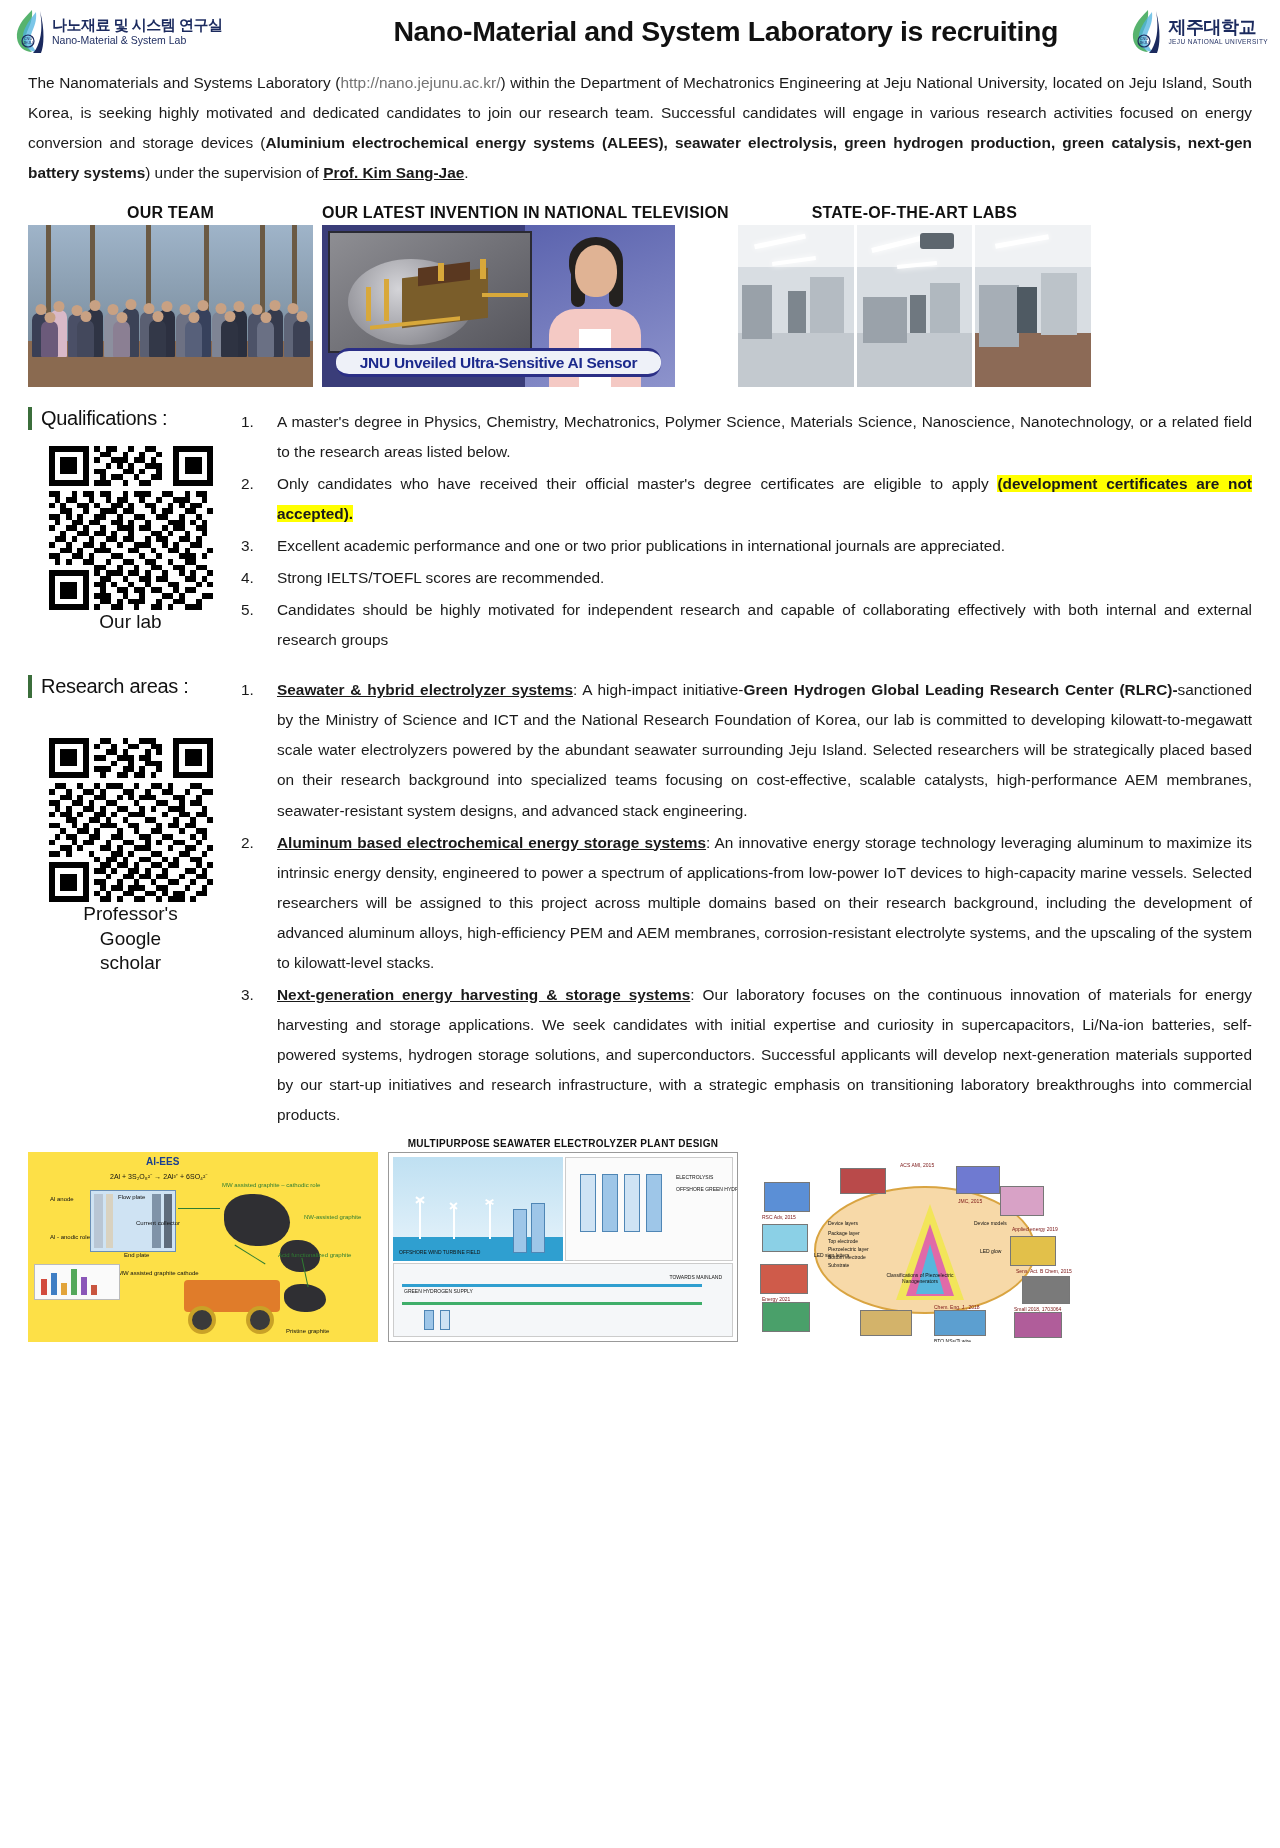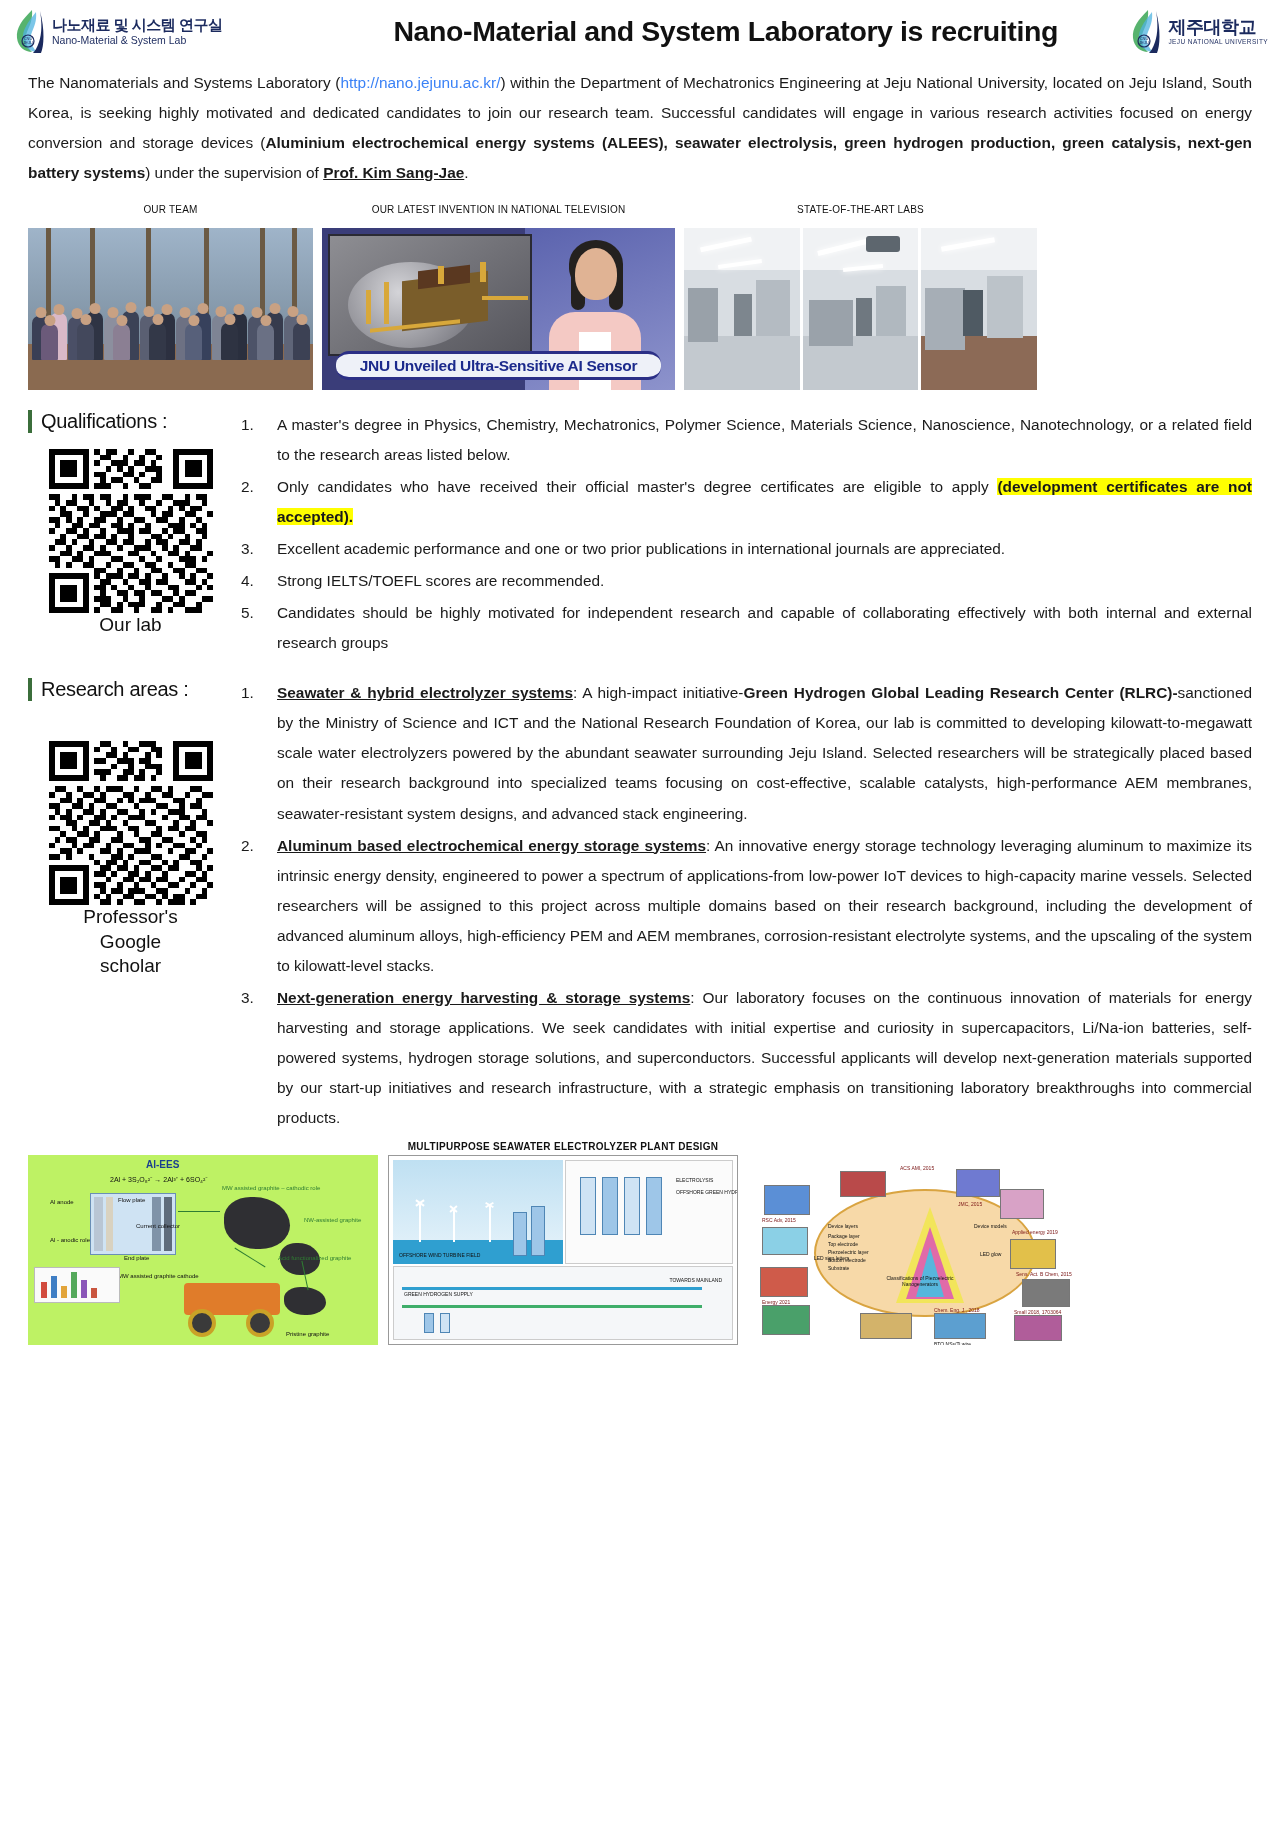--- a/index.html
+++ b/index.html
@@ -36,34 +36,34 @@
 
   
   .intro {
     margin:10px 28px 0 28px;
     font-size:15.4px;
     line-height:1.95;
     text-align:justify;
     text-justify:inter-word;
     color:#1a1a1a;
   }
-  .intro a, .link { color:#3b82f6; text-decoration:none; }
+  .intro a, .link { color:#737373; text-decoration:none; }
   .intro b { font-weight:bold; }
   .uline { text-decoration:underline; font-weight:bold; }
 
   
   .photo-strip {
     display:flex; gap:9px;
     margin:16px 28px 0 28px;
     align-items:flex-end;
   }
   .photo-col { position:relative; }
   .photo-cap {
-    text-align:center; font-size:10px; font-weight:400;
-    letter-spacing:0.2px; margin-bottom:13px; color:#111;
+    text-align:center; font-size:16px; font-weight:700;
+    letter-spacing:0.2px; margin-bottom:3px; color:#111;
   }
   .photo-box { position:relative; overflow:hidden; }
 
   
   .team { width:285px; height:162px; background:linear-gradient(#9fb4c9,#6d7f8e); position:relative; }
   .tree { position:absolute; top:0; width:5px; background:#6b5a44; }
   .ground { position:absolute; left:0; right:0; bottom:0; height:46px; background:#8a6a50; }
   .crowd { position:absolute; left:0; right:0; bottom:30px; height:76px; }
   .ph { position:absolute; bottom:0; width:17px; border-radius:7px 7px 1px 1px; }
   .ph::after{ content:""; position:absolute; top:-9px; left:50%; transform:translateX(-50%);
@@ -129,21 +129,21 @@
 
   
   .research li { margin-bottom:4px; }
 
   
   .fig-strip { display:flex; gap:10px; margin:6px 28px 0 28px; align-items:flex-end; }
   .fig-col { position:relative; }
   .fig-cap { text-align:center; font-size:10px; font-weight:bold; letter-spacing:0.3px; margin-bottom:3px; color:#111; }
 
   
-  .fig1 { width:350px; height:190px; background:#bef264; position:relative; border:0; overflow:hidden; }
+  .fig1 { width:350px; height:190px; background:#fde047; position:relative; border:0; overflow:hidden; }
   .f1-title { position:absolute; left:118px; top:4px; font-size:10px; font-weight:bold; color:#1a3f8f; }
   .f1-eq { position:absolute; left:82px; top:20px; font-size:7px; color:#111; white-space:nowrap; }
   .f1-cell { position:absolute; left:62px; top:38px; width:86px; height:62px; background:#cfe3f3; border:1px solid #6a8fb5; }
   .f1-plate { position:absolute; background:#8fa9c4; }
   .f1-rock { position:absolute; border-radius:40% 55% 45% 50%; background:#2f2f33; }
   .f1-arrow { position:absolute; height:0; border-top:1.5px solid #2f7d32; }
   .f1-txt { position:absolute; font-size:6px; color:#111; white-space:nowrap; }
   .f1-txt.g { color:#2f7d32; }
   .f1-bars { position:absolute; left:6px; top:112px; width:86px; height:36px; background:#fafafa; border:1px solid #bbb; }
   .f1-cart { position:absolute; left:150px; bottom:8px; width:108px; height:62px; }

